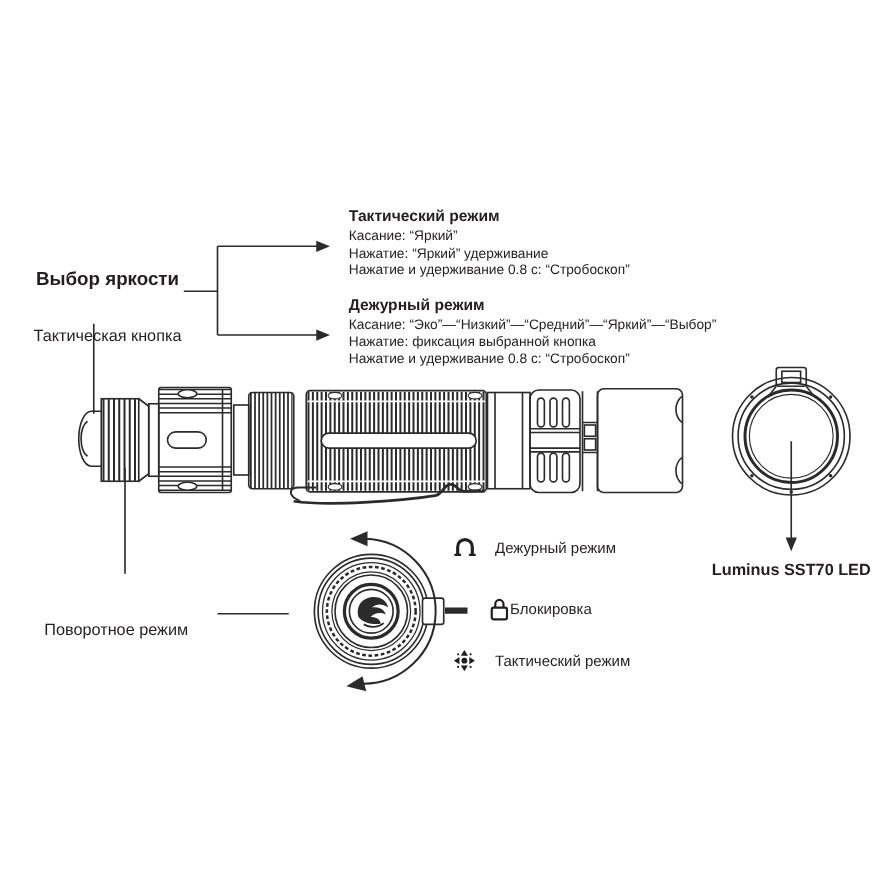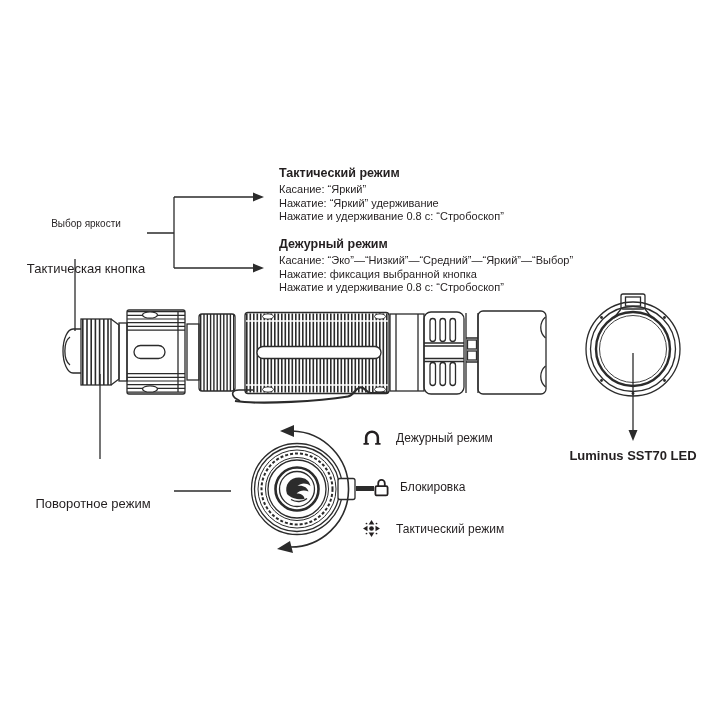--- a/index.html
+++ b/index.html
@@ -1,20 +1,20 @@
 <!DOCTYPE html>
 <html><head>
 <meta charset="utf-8">
 <style>
   html,body{margin:0;padding:0;background:#fff;}
   .canvas{position:relative;width:710px;height:710px;background:#fff;overflow:hidden;
           font-family:"Liberation Sans",sans-serif;color:#231f20;}
   svg.art{position:absolute;left:0;top:0;}
   .callout{position:absolute;text-align:center;}
-  .callout .t{font-weight:normal;font-size:10px;line-height:21px;white-space:nowrap;}
+  .callout .t{font-weight:bold;font-size:15px;line-height:21px;white-space:nowrap;}
   .callout .s{font-size:13px;line-height:20px;white-space:nowrap;margin-top:25px;}
   .modeblock{position:absolute;width:340px;}
   .modeblock .ttl{font-weight:bold;font-size:12.5px;margin:0 0 3px 0;white-space:nowrap;}
   .modeblock .ln{font-size:11px;line-height:13.6px;white-space:nowrap;}
   .led-label{position:absolute;left:547px;top:448px;width:172px;text-align:center;
              font-weight:bold;font-size:13px;white-space:nowrap;}
   .ring-row{position:absolute;display:flex;align-items:center;}
   .ring-row .lbl{font-size:12px;white-space:nowrap;}
   .ring-row svg{display:block;flex:none;}
 </style>
@@ -196,21 +196,21 @@
   <div class="led-label">Luminus SST70 LED</div>
 
   <div class="ring-row" style="left:363px;top:430px;gap:15px;">
     <svg width="18" height="15" viewBox="0 0 20 16">
       <path d="M3.5,15 V8 A6.5,6.5 0 0 1 16.5,8 V15" fill="none" stroke="#231f20" stroke-width="2.8"></path>
       <path d="M0.5,15 H6.5 M13.5,15 H19.5" stroke="#231f20" stroke-width="2"></path>
     </svg>
     <span class="lbl">Дежурный режим</span>
   </div>
 
-  <div class="ring-row" style="left:374px;top:477px;gap:11px;">
+  <div class="ring-row" style="left:392px;top:477px;gap:1px;">
     <svg width="15" height="20" viewBox="0 0 16 21">
       <path d="M4.5,9.5 V6.5 A3.5,3.5 0 0 1 11.5,6.5 V9.5" fill="none" stroke="#231f20" stroke-width="1.9"></path>
       <rect x="1.5" y="9.5" width="13" height="10" rx="1.6" fill="none" stroke="#231f20" stroke-width="1.9"></rect>
     </svg>
     <span class="lbl">Блокировка</span>
   </div>
 
   <div class="ring-row" style="left:362px;top:519px;gap:15px;">
     <svg width="19" height="19" viewBox="0 0 22 22">
       <g fill="#231f20">

